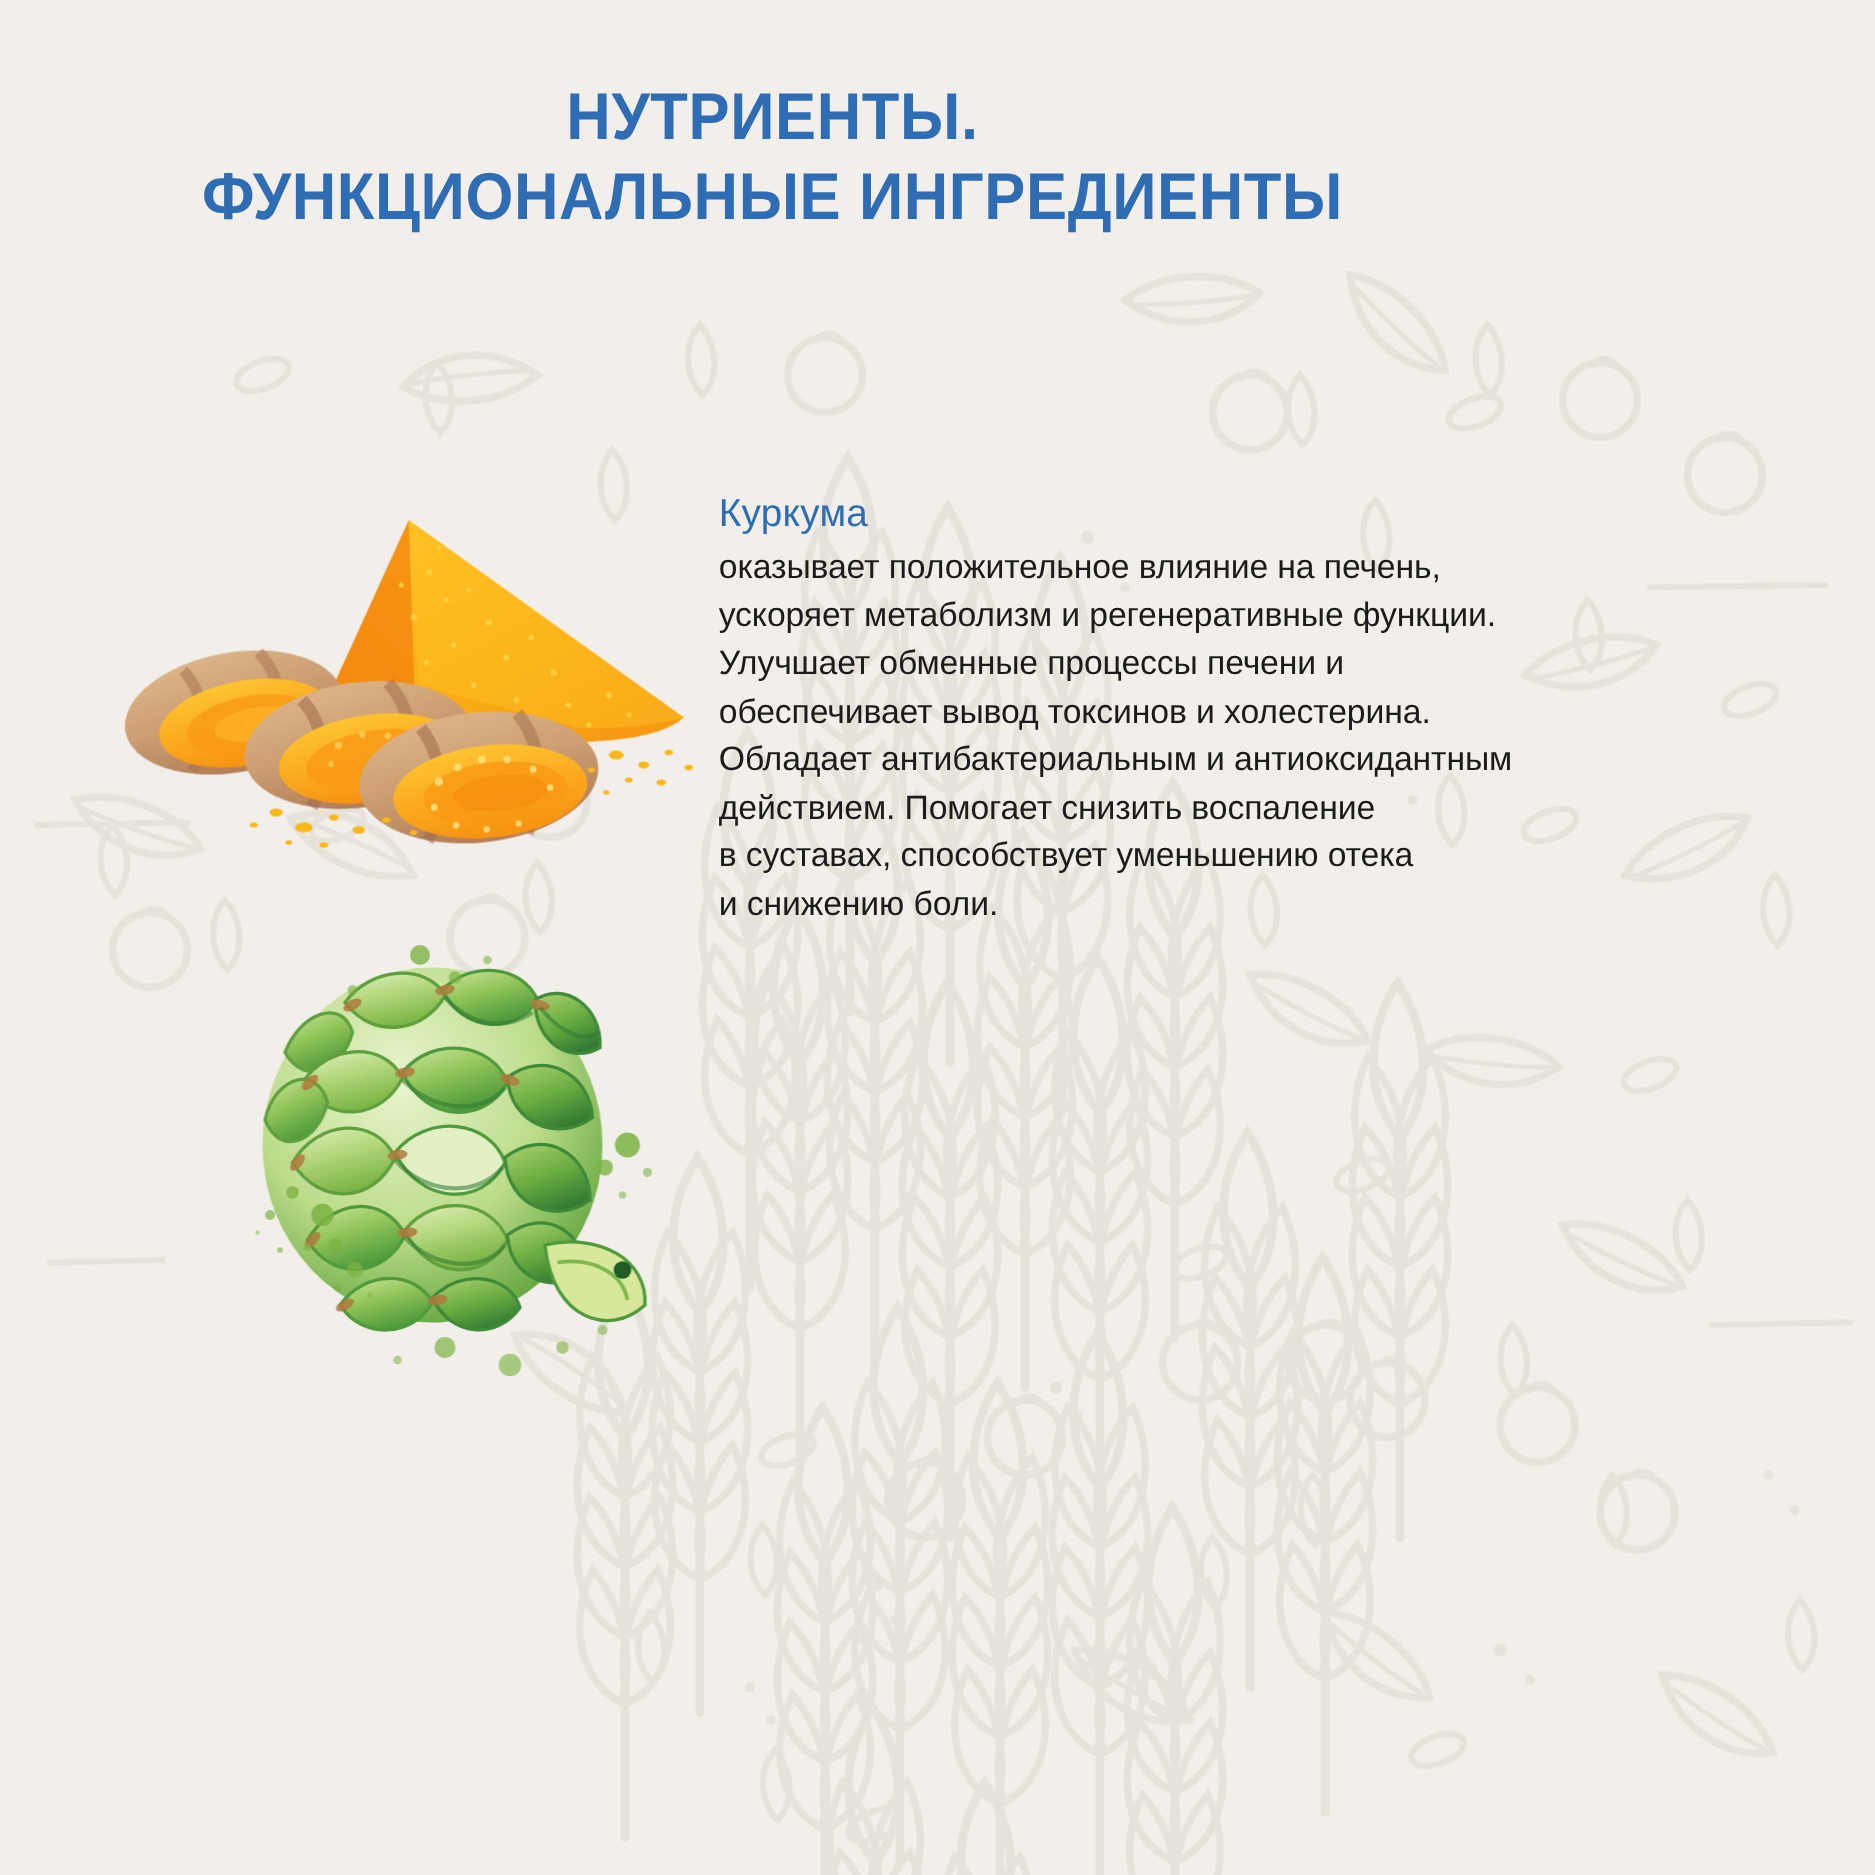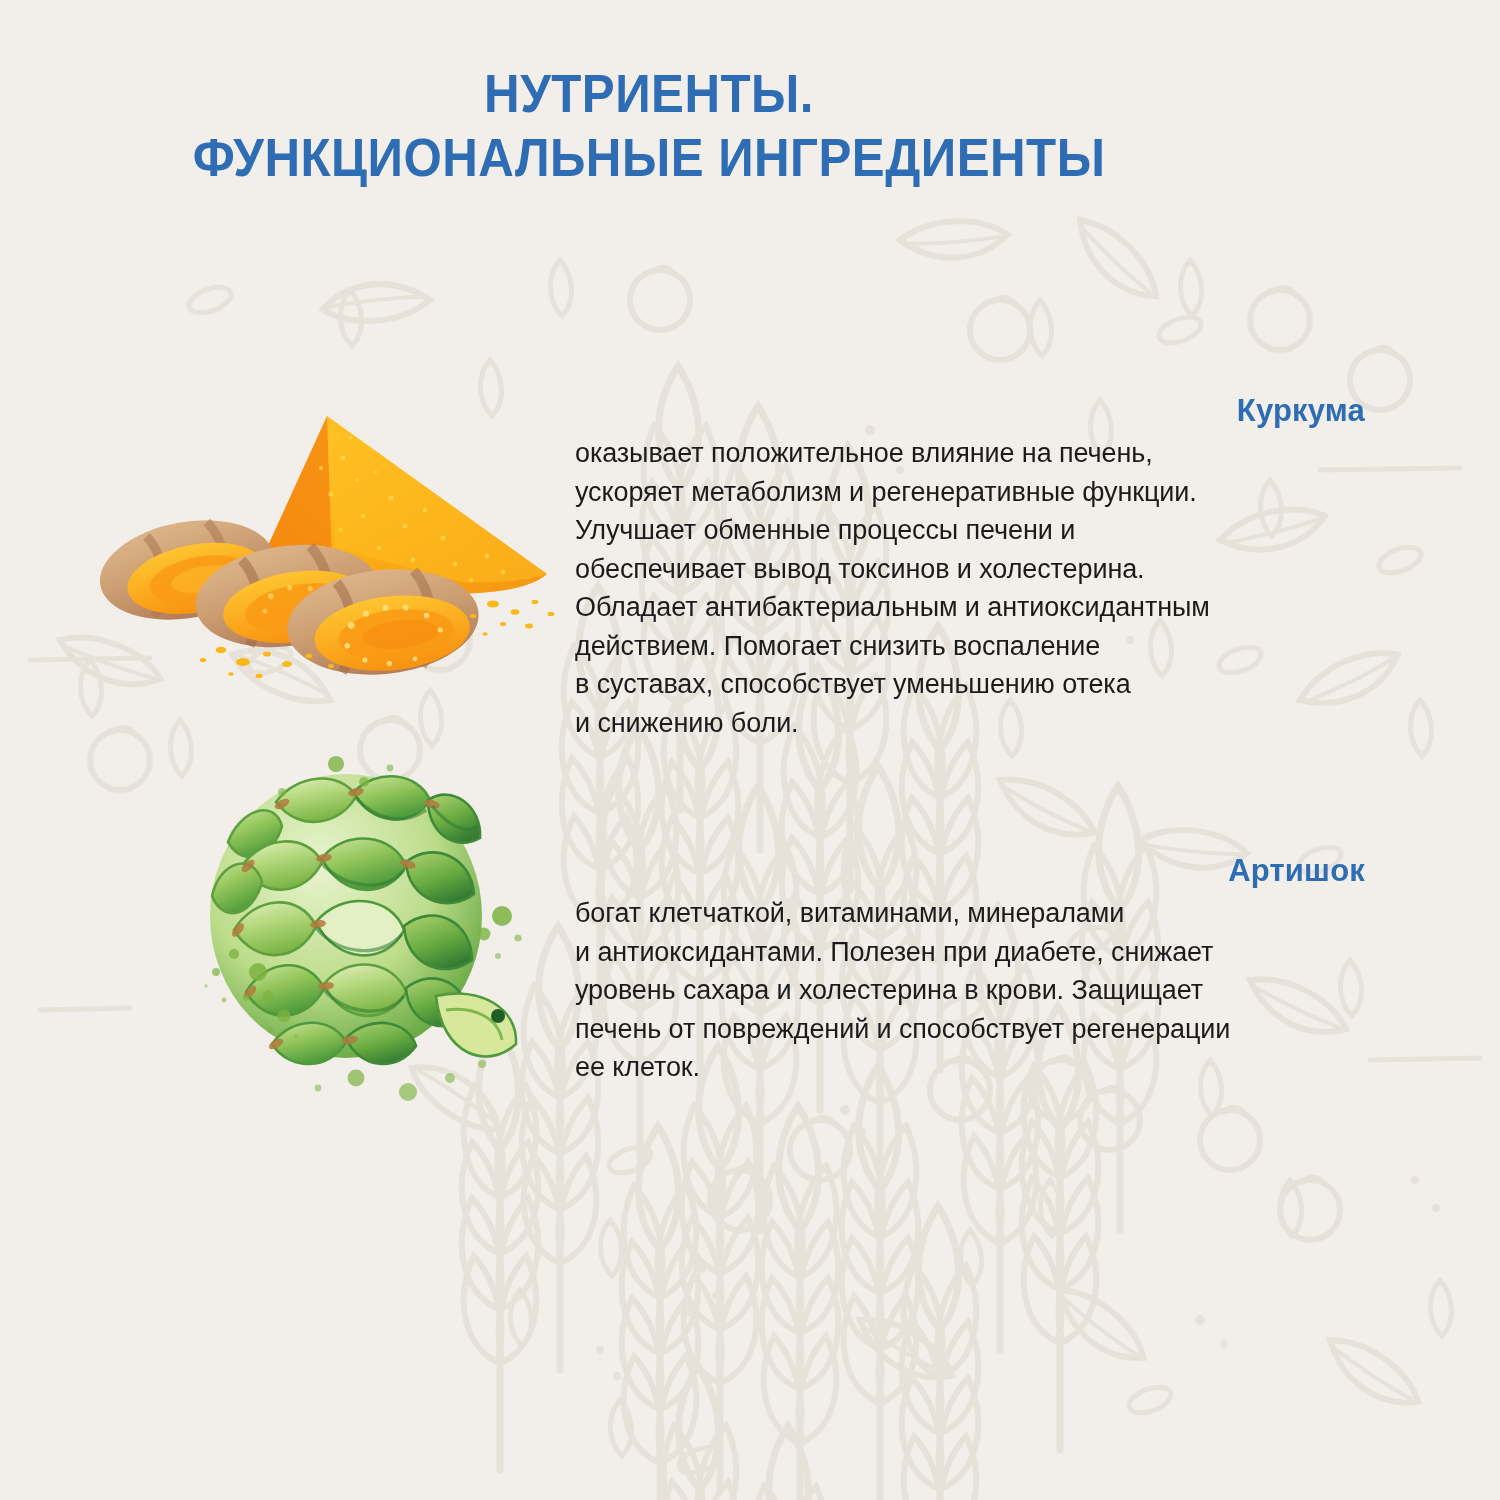--- a/index.html
+++ b/index.html
@@ -31,21 +31,20 @@
     pointer-events: none;
   }
 
   
   #title-block {
     position: absolute;
     left: 0;
     top: 62px;
     width: 1236px;
     text-align: center;
-    padding-left: 31px;
   }
   .title-line {
     display: block;
     color: #2E6DB4;
     font-weight: bold;
     font-size: 53px;
     line-height: 64px;
     letter-spacing: 0.5px;
     transform: scaleX(0.93);
     transform-origin: center center;
@@ -55,26 +54,25 @@
 
   
   .section {
     position: absolute;
   }
   #section-turmeric { left: 575px; top: 392px; width: 790px; }
   #section-artichoke { left: 575px; top: 852px; width: 790px; }
 
   .section-heading {
     color: #2E6DB4;
-    font-weight: bold;
+    font-weight: normal;
     font-size: 31px;
     line-height: 38px;
     margin: 0 0 4px 0;
     letter-spacing: 0.2px;
-    text-align: right;
   }
   .section-body {
     color: #1B1B1B;
     font-size: 27px;
     line-height: 38.5px;
     margin: 0;
     white-space: pre-line;
     letter-spacing: -0.1px;
   }
 
@@ -489,22 +487,14 @@
     <p class="section-body">оказывает положительное влияние на печень,
 ускоряет метаболизм и регенеративные функции.
 Улучшает обменные процессы печени и
 обеспечивает вывод токсинов и холестерина.
 Обладает антибактериальным и антиоксидантным
 действием. Помогает снизить воспаление
 в суставах, способствует уменьшению отека
 и снижению боли.</p>
   </div>
 
-  <div id="section-artichoke" class="section">
-    <h2 class="section-heading">Артишок</h2>
-    <p class="section-body">богат клетчаткой, витаминами, минералами
-и антиоксидантами. Полезен при диабете, снижает
-уровень сахара и холестерина в крови. Защищает
-печень от повреждений и способствует регенерации
-ее клеток.</p>
-  </div>
 
 </div>
 
 </body></html>

